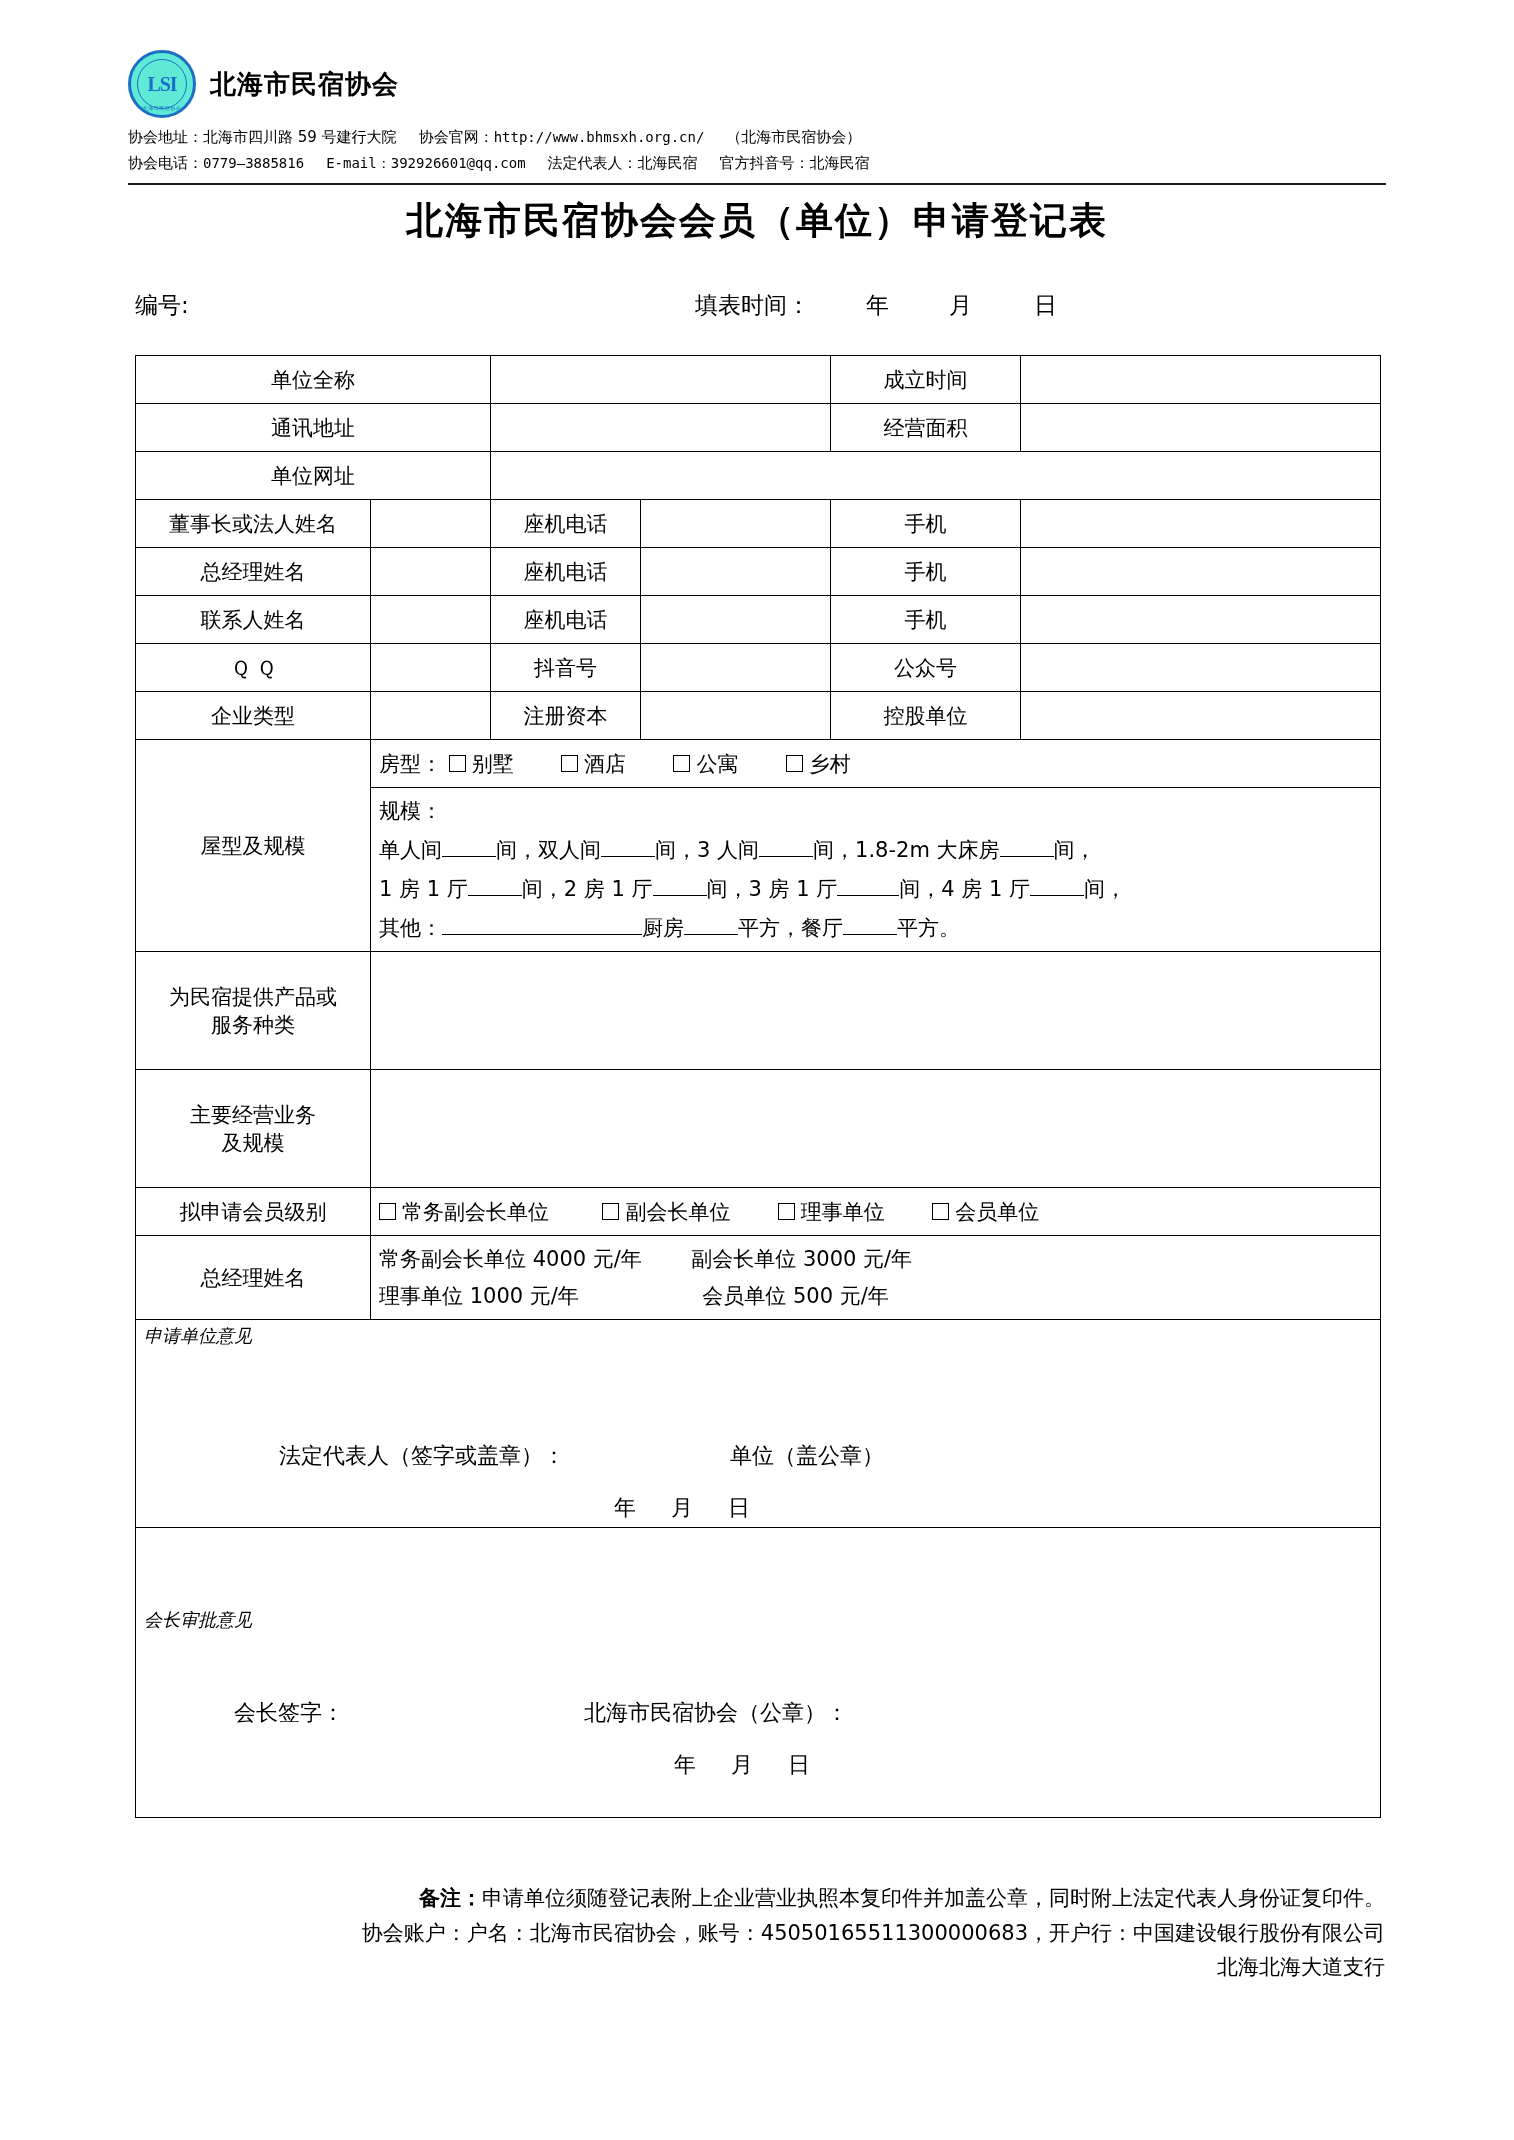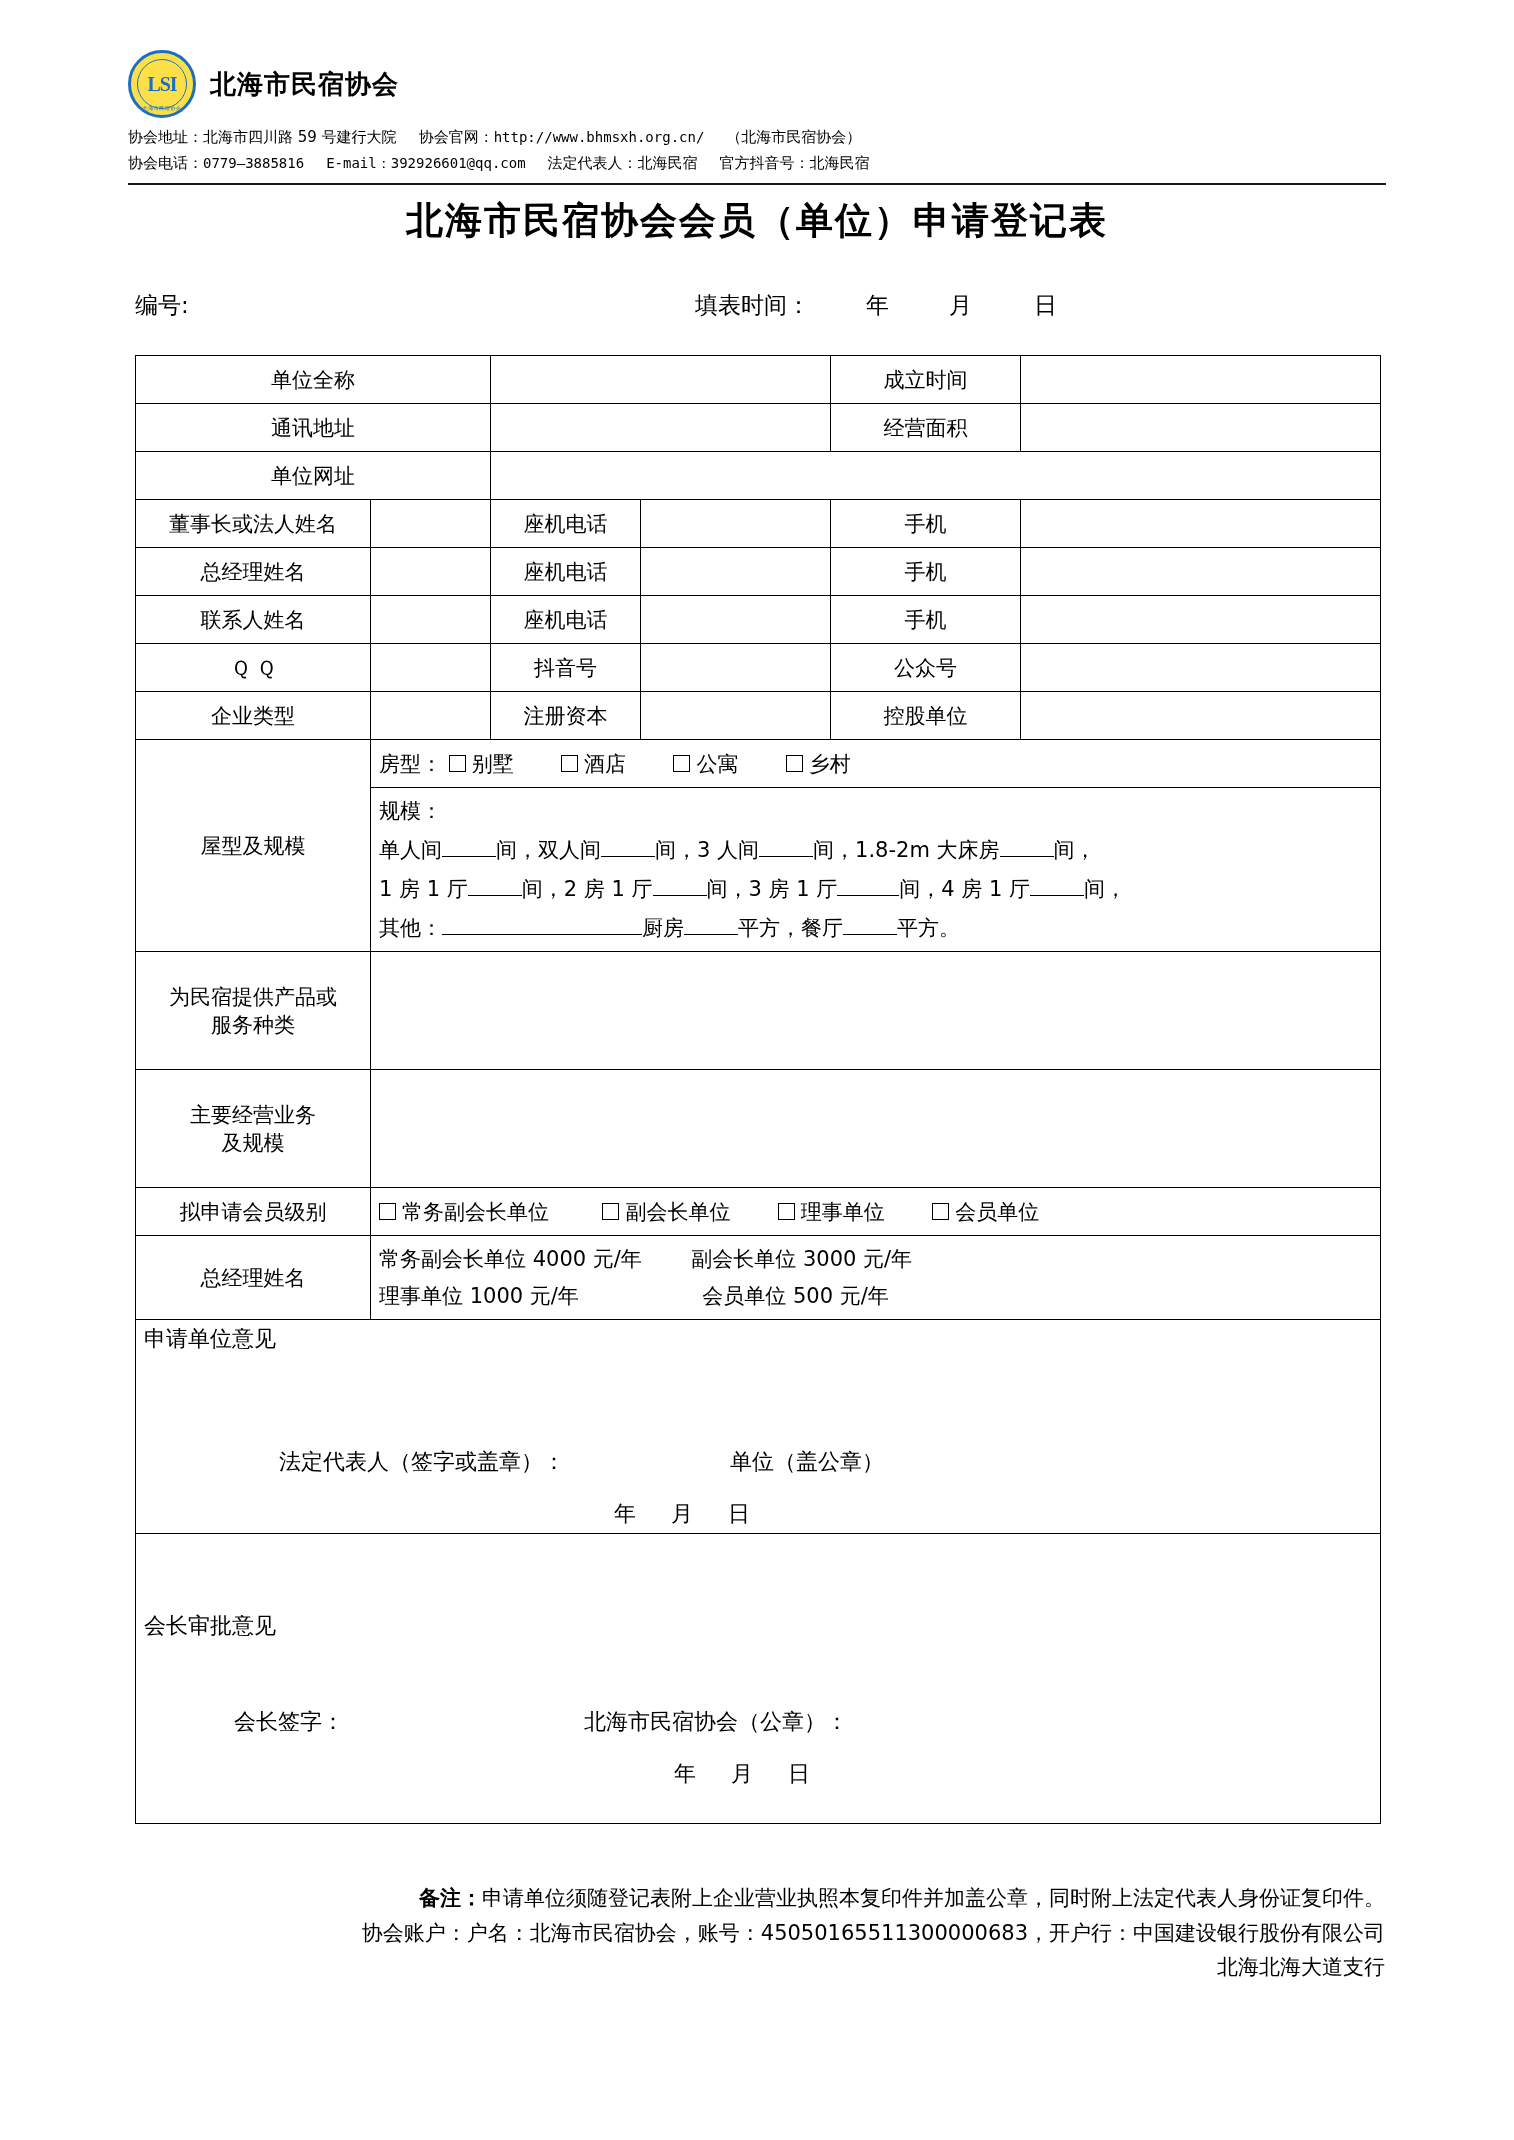--- a/index.html
+++ b/index.html
@@ -33,21 +33,21 @@
   }
   .header-top {
     display: flex;
     align-items: center;
     gap: 14px;
   }
   .logo {
     width: 62px;
     height: 62px;
     border-radius: 50%;
-    background: #fde047;
+    background: #5eead4;
     border: 3px solid #1a6fc4;
     position: relative;
     flex: none;
     overflow: hidden;
   }
   .logo .ring {
     position: absolute;
     left: 6px; top: 6px; right: 6px; bottom: 6px;
     border-radius: 50%;
     border: 1px solid #1a6fc4;
@@ -168,21 +168,21 @@
     line-height: 1.75;
     text-align: left;
     padding: 6px 10px;
   }
   .opinion-box {
     height: 300px;
     vertical-align: top;
     padding: 14px 18px;
     text-align: left;
   }
-  .opinion-title { font-size: 22px; }
+  .opinion-title { font-size: 18px; font-style: italic; }
   .opinion-sign {
     margin-top: 93px;
     display: flex;
     font-size: 22px;
   }
   .opinion-sign .left { margin-left: 135px; }
   .opinion-sign .right { margin-left: 165px; }
   .opinion-date {
     margin-top: 22px;
     margin-left: 470px;

